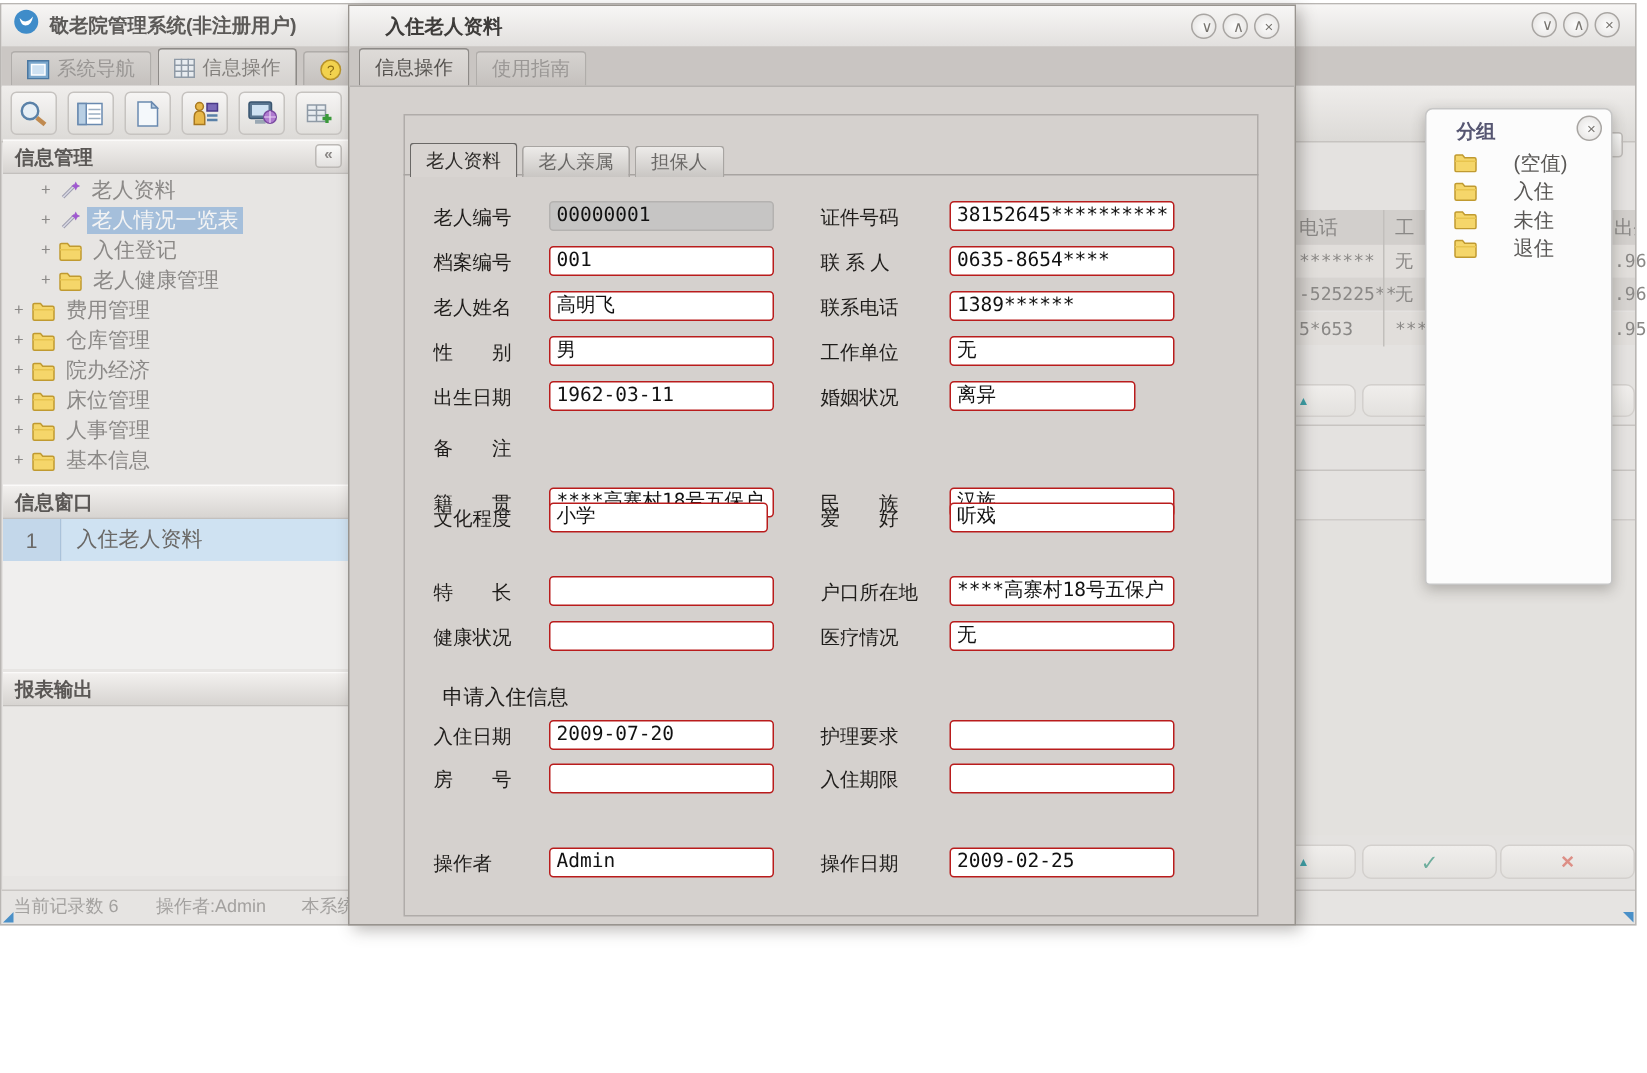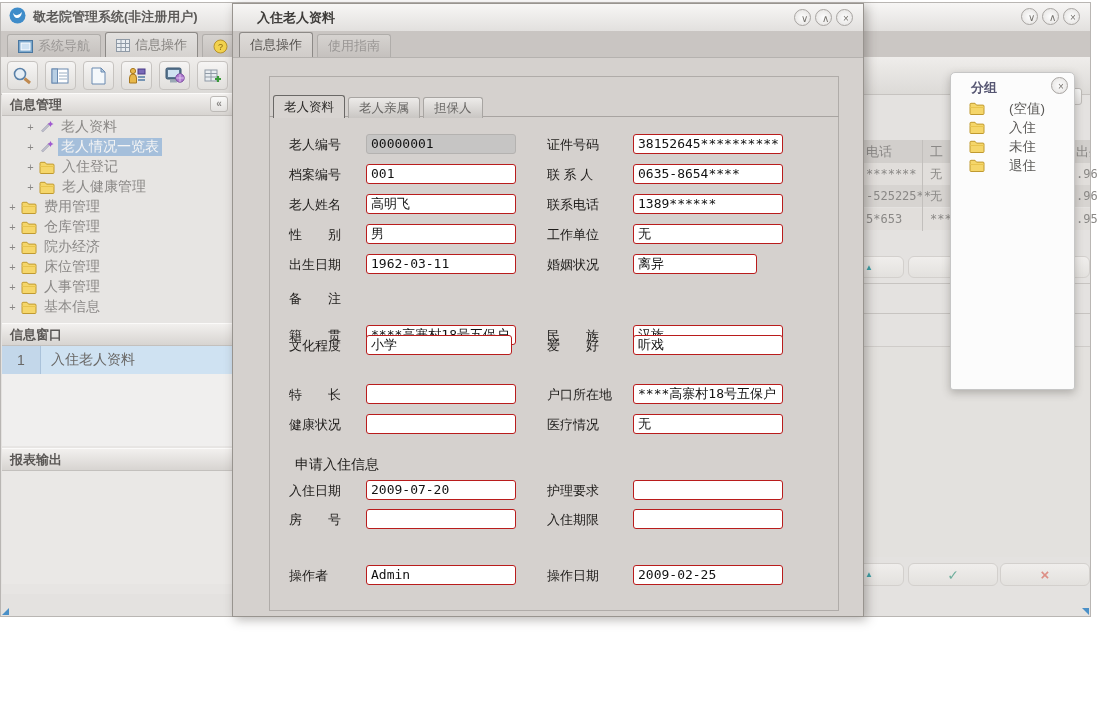--- a/index.html
+++ b/index.html
@@ -315,20 +315,25 @@
             <span class="idx">1</span>
             <span class="ilabel">入住老人资料</span>
           </div>
         </div>
       <div class="sechead reporthead">
         <span>报表输出</span>
       </div>
       <div class="reportarea"></div>
     </div>
 
+    <div class="statusbar">
+      <span style="left:8px">当前记录数 6</span>
+      <span style="left:103px">操作者:Admin</span>
+      <span style="left:200px">本系统</span>
+    </div>
     <div class="grip" style="left:1px;bottom:1px;border-width:0 0 7px 7px;border-color:transparent transparent #4a90c8 transparent"></div>
     <div class="grip" style="right:1px;bottom:1px;border-width:0 0 7px 7px;border-color:transparent transparent transparent #4a90c8;transform:scaleX(-1)"></div>
   </div>
 
   <div class="content-layer">
     <button class="ctoggle"><i>«</i></button>
     <div class="thead"></div>
     <div id="bg-table">
         <div class="trow" style="top: 163px; background: rgb(225, 222, 219);">
           <span class="tcell mono" style="left: 116px;">*******</span>

